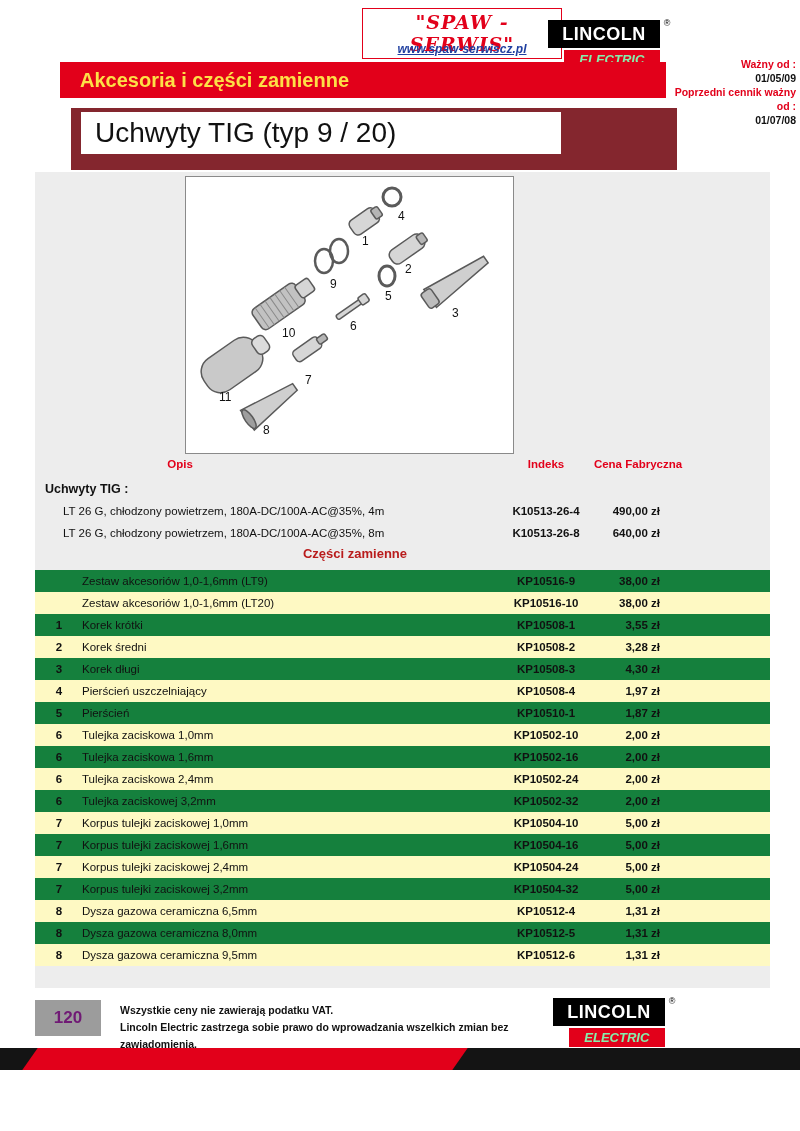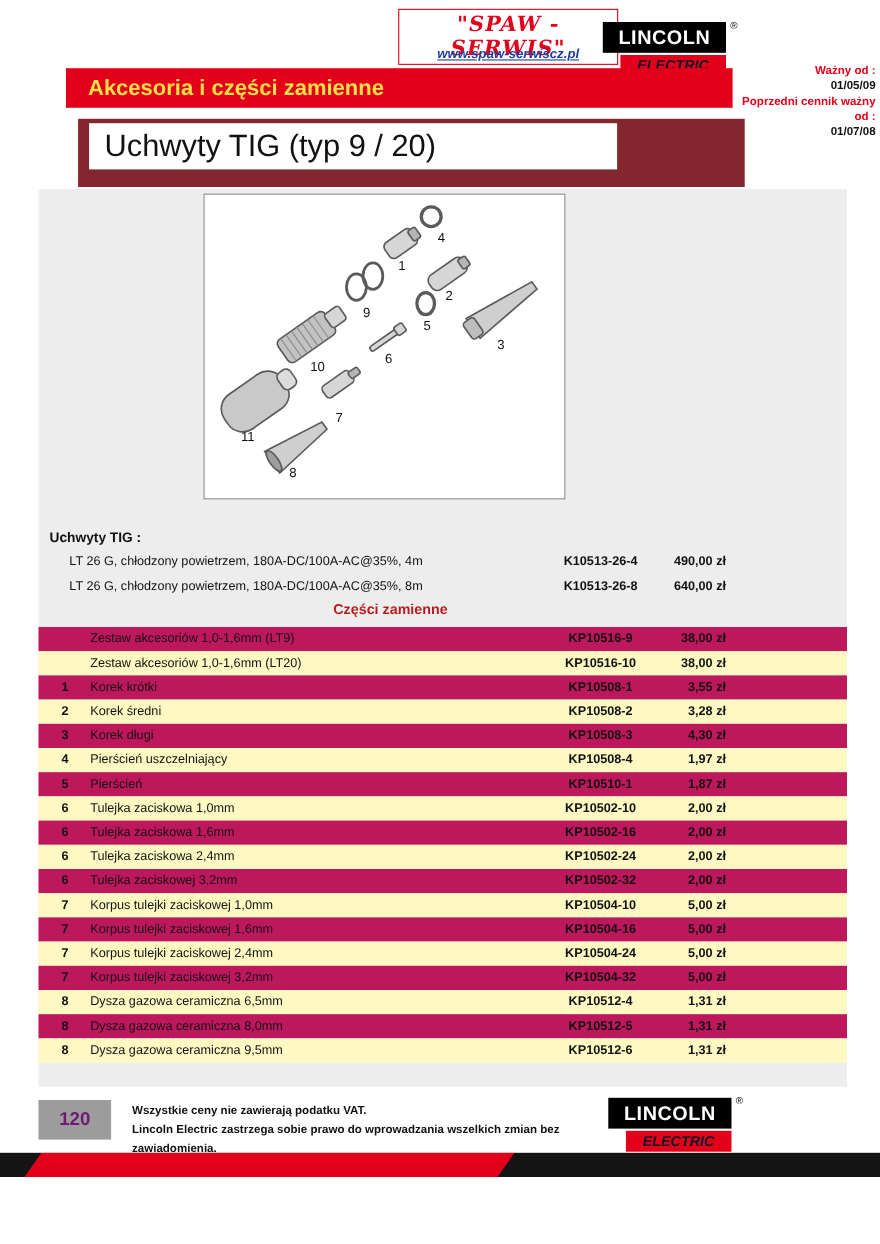--- a/index.html
+++ b/index.html
@@ -16,21 +16,21 @@
   .spaw-url  { left:362px; top:42px; width:200px; text-align:center;
                color:#1f3fa0; font-style:italic; font-weight:bold;
                font-size:12px; text-decoration:underline; }
 
   .lincoln-logo { width:112px; }
   .lincoln-logo .ln-top { background:#000; color:#fff; text-align:center;
                font-weight:bold; font-size:18px; letter-spacing:.5px;
                padding:4px 0 3px; position:relative; }
   .lincoln-logo .ln-reg { position:absolute; right:-11px; top:-2px;
                color:#000; font-size:9px; font-weight:normal; }
-  .lincoln-logo .ln-bottom { background:#e2001a; color:#0f172a; text-align:center;
+  .lincoln-logo .ln-bottom { background:#e2001a; color:#86efac; text-align:center;
                font-weight:bold; font-style:italic; font-size:13px;
                padding:2px 0; width:86%; margin-left:14%; margin-top:2px; }
   .lincoln-header { left:548px; top:20px; }
   .lincoln-footer { left:553px; top:998px; }
 
   
   .section-bar { left:60px; top:62px; width:606px; height:36px;
                  background:#e2001a; color:#fde047; font-weight:bold;
                  font-size:20px; line-height:36px; padding-left:20px;
                  box-sizing:border-box; }
@@ -59,21 +59,21 @@
   .h-cena   { position:absolute; left:553px; width:100px; text-align:center; }
 
   .group1 { position:absolute; top:310px; left:10px; font-size:12.5px; font-weight:bold; }
   .group2 { position:absolute; top:374px; left:0; width:640px; text-align:center;
             font-size:13px; font-weight:bold; color:#b91c1c; }
 
   .torch-rows { position:absolute; top:328px; left:0; right:0; }
   .parts-rows { position:absolute; top:398px; left:0; right:0; }
 
   .row { position:relative; height:22px; line-height:22px; font-size:11.5px; }
-  .row.dark { background:#be185d; }
+  .row.dark { background:#15803d; }
   .row.light { background:#fef9c3; }
   .cell-nr     { position:absolute; left:8px;  width:32px; text-align:center; font-weight:bold; }
   .cell-opis   { position:absolute; left:47px; white-space:nowrap; }
   .torch .cell-opis { left:28px; }
   .cell-indeks { position:absolute; left:466px; width:90px; text-align:center; font-weight:bold; }
   .cell-cena   { position:absolute; left:545px; width:80px; text-align:right; font-weight:bold; }
 
   
   .page-num { left:35px; top:1000px; width:66px; height:36px; background:#9c9c9c;
               color:#701a75; font-weight:bold; font-size:17px; line-height:36px;
@@ -180,20 +180,25 @@
         <text x="199" y="123">5</text>
         <text x="164" y="153">6</text>
         <text x="96" y="160">10</text>
         <text x="119" y="207">7</text>
         <text x="33" y="224">11</text>
         <text x="77" y="257">8</text>
       </g>
     </svg>
   </div>
 
+  <div class="tbl-head">
+    <span class="h-opis">Opis</span>
+    <span class="h-indeks">Indeks</span>
+    <span class="h-cena">Cena Fabryczna</span>
+  </div>
 
   <div class="group1">Uchwyty TIG :</div>
 
   <div class="torch-rows">
     <div class="row torch">
       <span class="cell-opis">LT 26 G, chłodzony powietrzem, 180A-DC/100A-AC@35%, 4m</span>
       <span class="cell-indeks">K10513-26-4</span>
       <span class="cell-cena">490,00 zł</span>
     </div>
     <div class="row torch">

